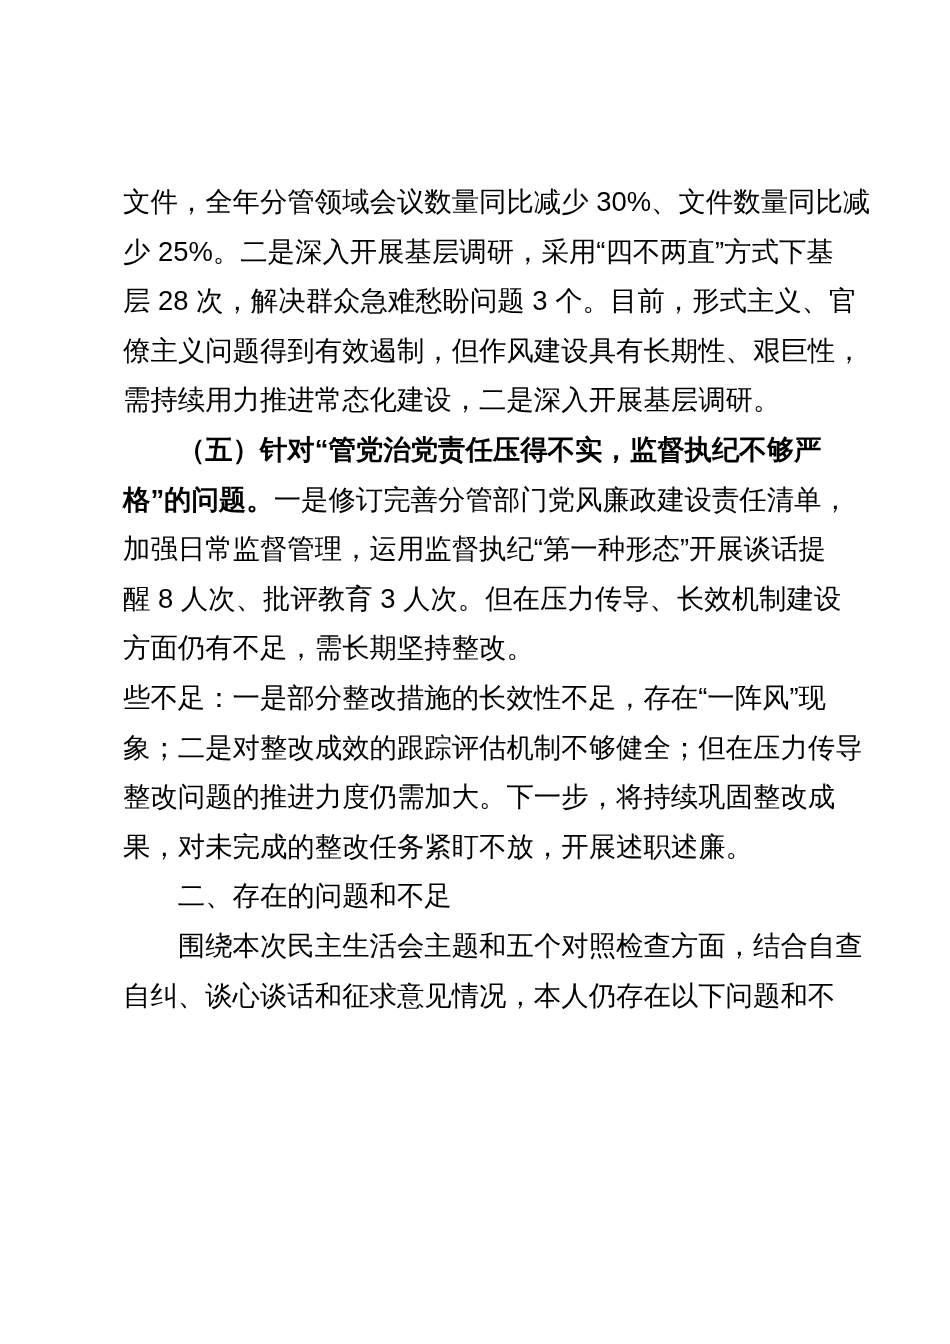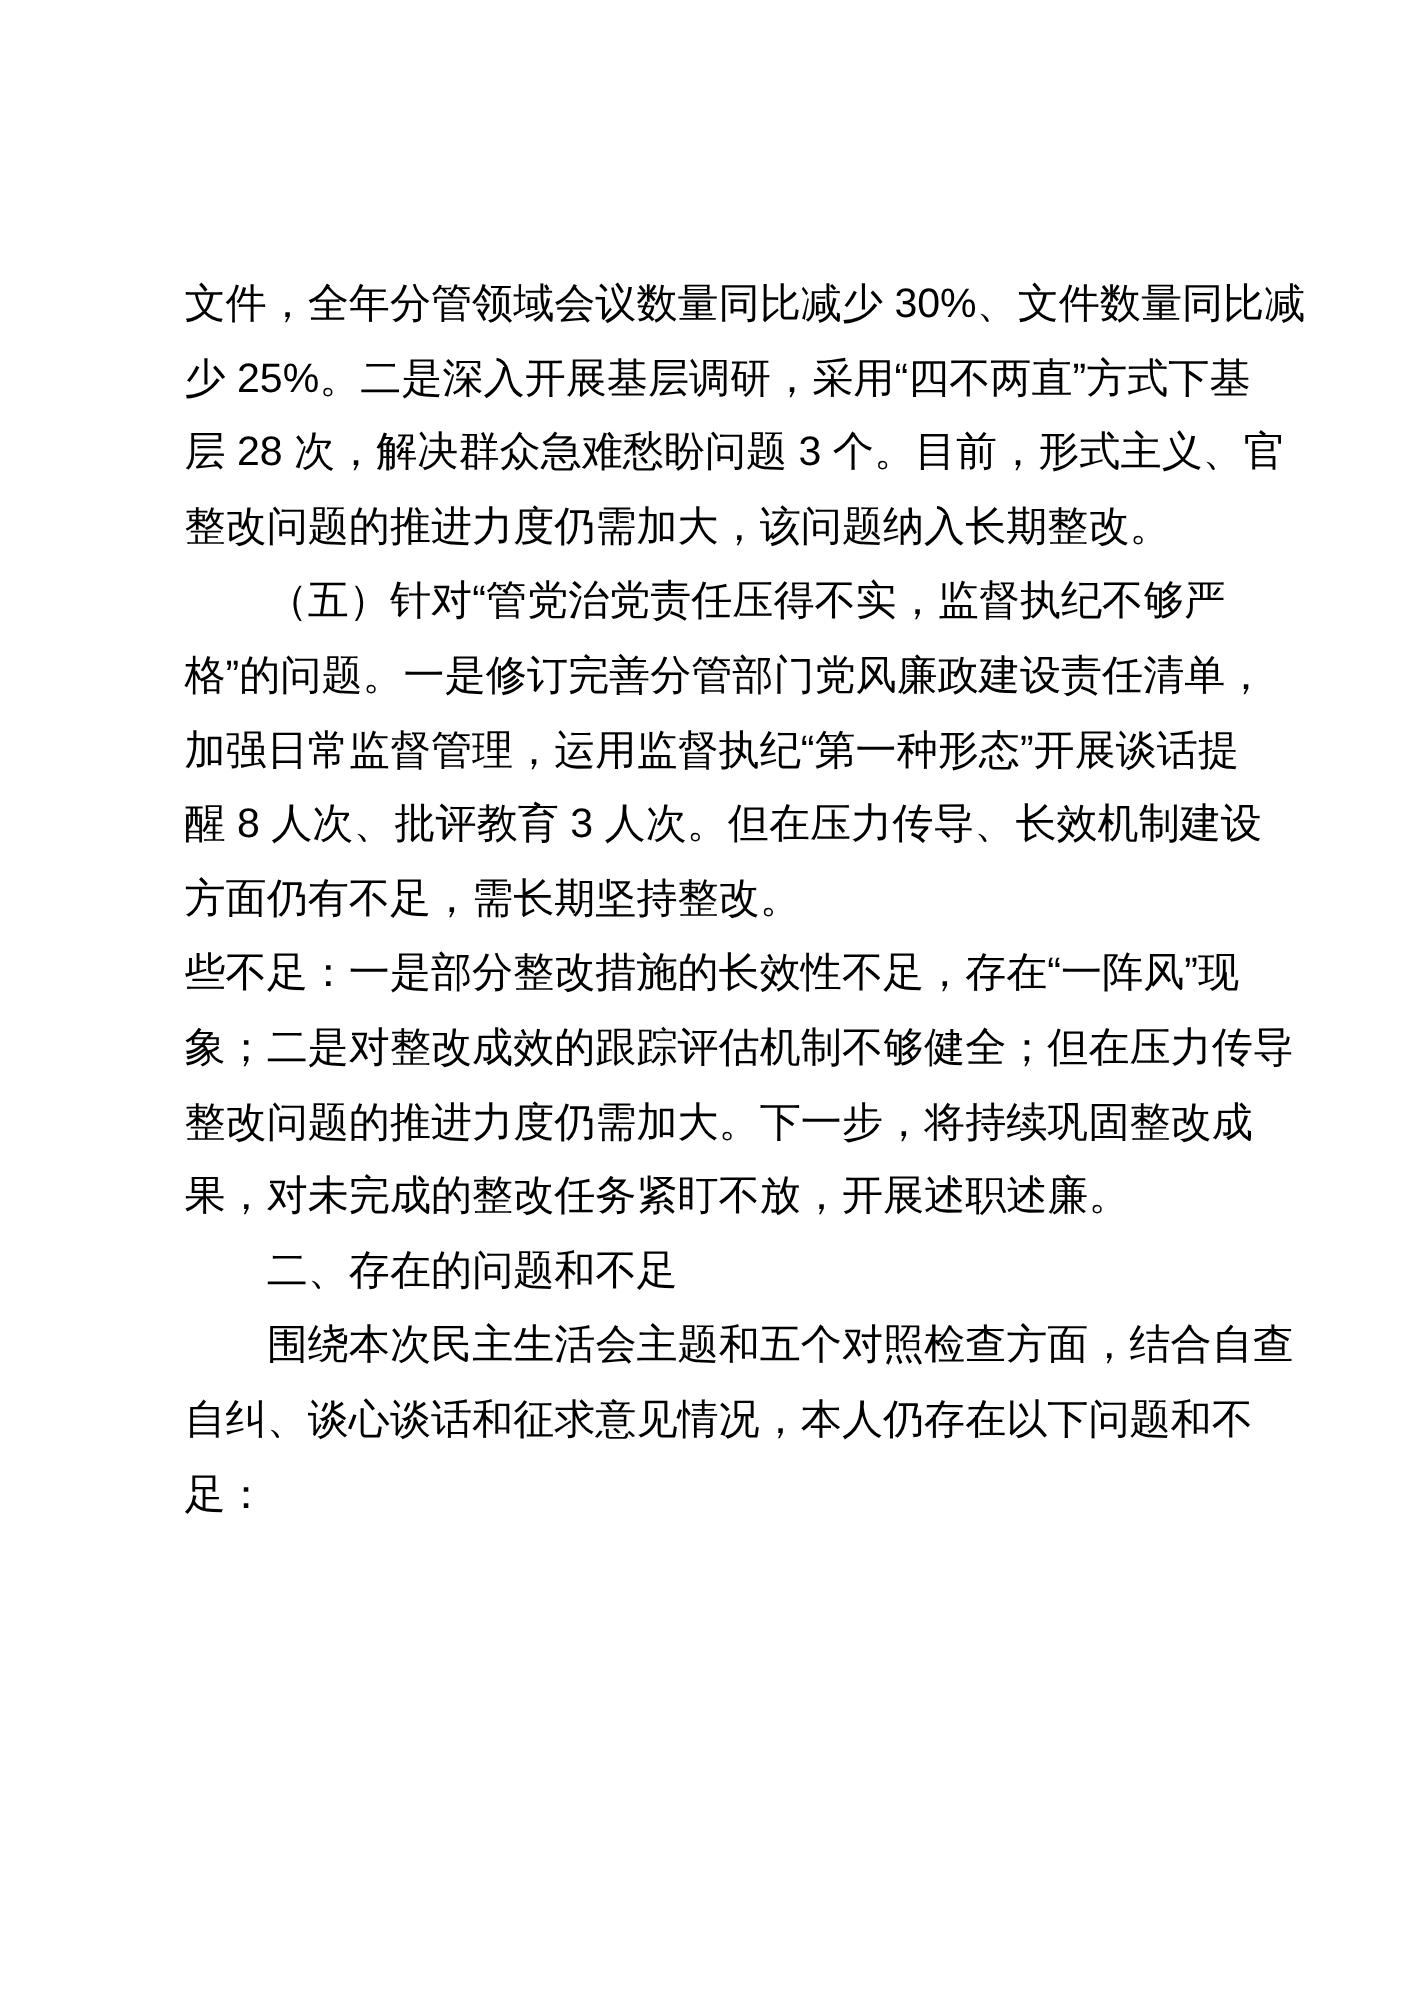--- a/index.html
+++ b/index.html
@@ -30,32 +30,33 @@
     letter-spacing: 0;
   }
   .line {
     white-space: nowrap;
     height: 49.6px;
   }
   .line.indent {
     text-indent: 2em;
   }
   .seg.bold {
-    font-weight: normal;
+    font-weight: bold;
   }
 </style>
 </head>
 <body>
 
 <div class="page">
   <div class="text-block" id="textBlock">
       <div class="line"><span class="seg">文件，全年分管领域会议数量同比减少 30%、文件数量同比减</span></div>
       <div class="line"><span class="seg">少 25%。二是深入开展基层调研，采用“四不两直”方式下基</span></div>
       <div class="line"><span class="seg">层 28 次，解决群众急难愁盼问题 3 个。目前，形式主义、官</span></div>
-      <div class="line"><span class="seg">整改问题的推进力度仍需加大，该问题纳入长期整改。</span></div>
+      <div class="line"><span class="seg">僚主义问题得到有效遏制，但作风建设具有长期性、艰巨性，</span></div>
+      <div class="line"><span class="seg">需持续用力推进常态化建设，二是深入开展基层调研。</span></div>
       <div class="line indent"><span class="seg bold">（五）针对“管党治党责任压得不实，监督执纪不够严</span></div>
       <div class="line"><span class="seg bold">格”的问题。</span><span class="seg">一是修订完善分管部门党风廉政建设责任清单，</span></div>
       <div class="line"><span class="seg">加强日常监督管理，运用监督执纪“第一种形态”开展谈话提</span></div>
       <div class="line"><span class="seg">醒 8 人次、批评教育 3 人次。但在压力传导、长效机制建设</span></div>
       <div class="line"><span class="seg">方面仍有不足，需长期坚持整改。</span></div>
       <div class="line"><span class="seg">些不足：一是部分整改措施的长效性不足，存在“一阵风”现</span></div>
       <div class="line"><span class="seg">象；二是对整改成效的跟踪评估机制不够健全；但在压力传导</span></div>
       <div class="line"><span class="seg">整改问题的推进力度仍需加大。下一步，将持续巩固整改成</span></div>
       <div class="line"><span class="seg">果，对未完成的整改任务紧盯不放，开展述职述廉。</span></div>
       <div class="line indent"><span class="seg">二、存在的问题和不足</span></div>

